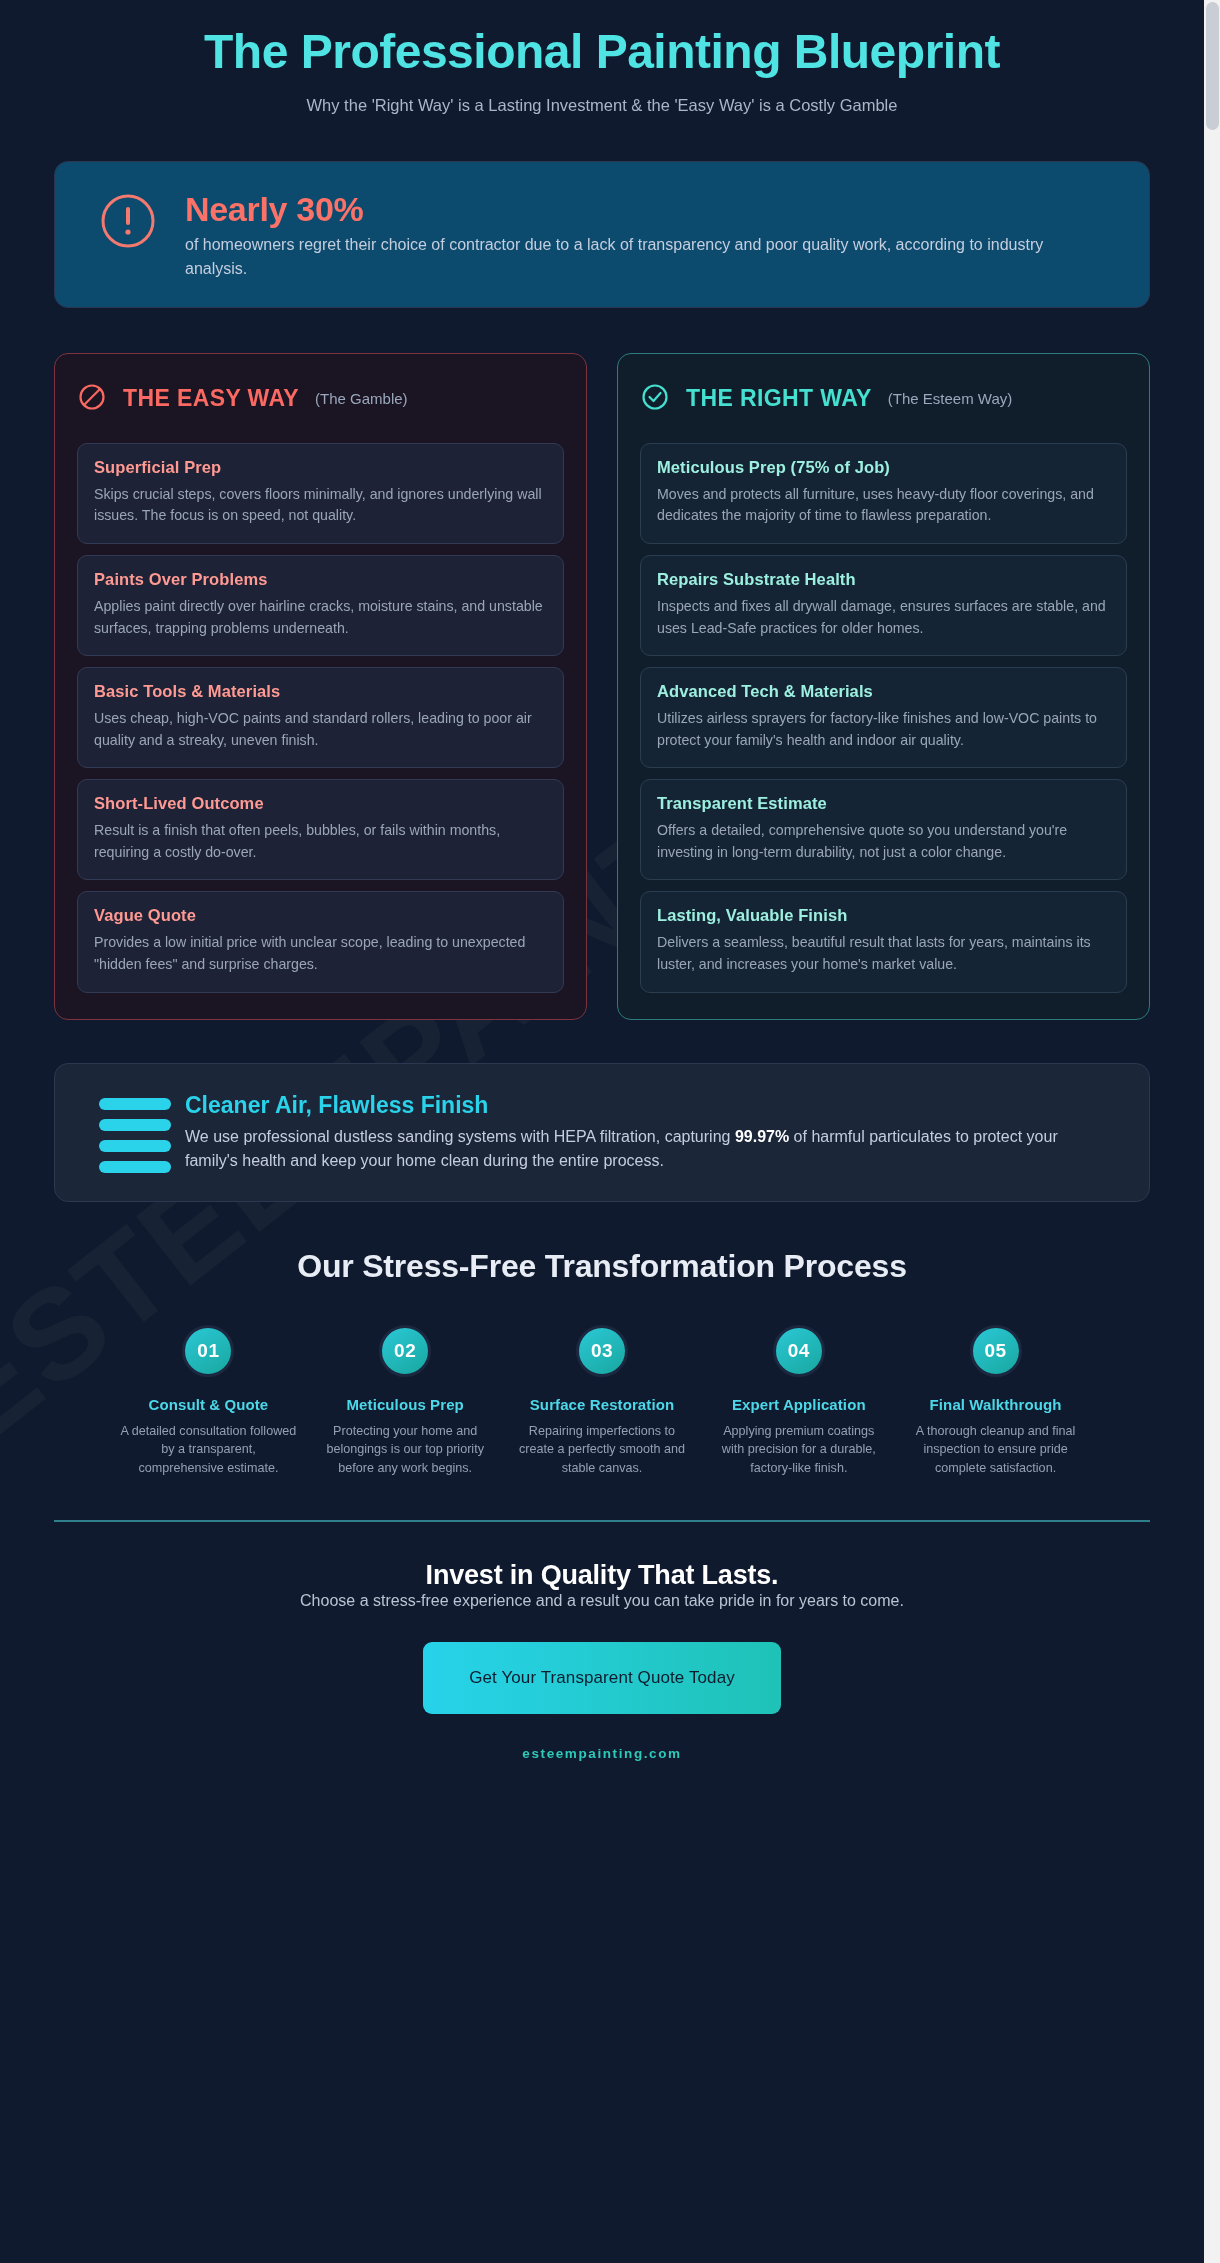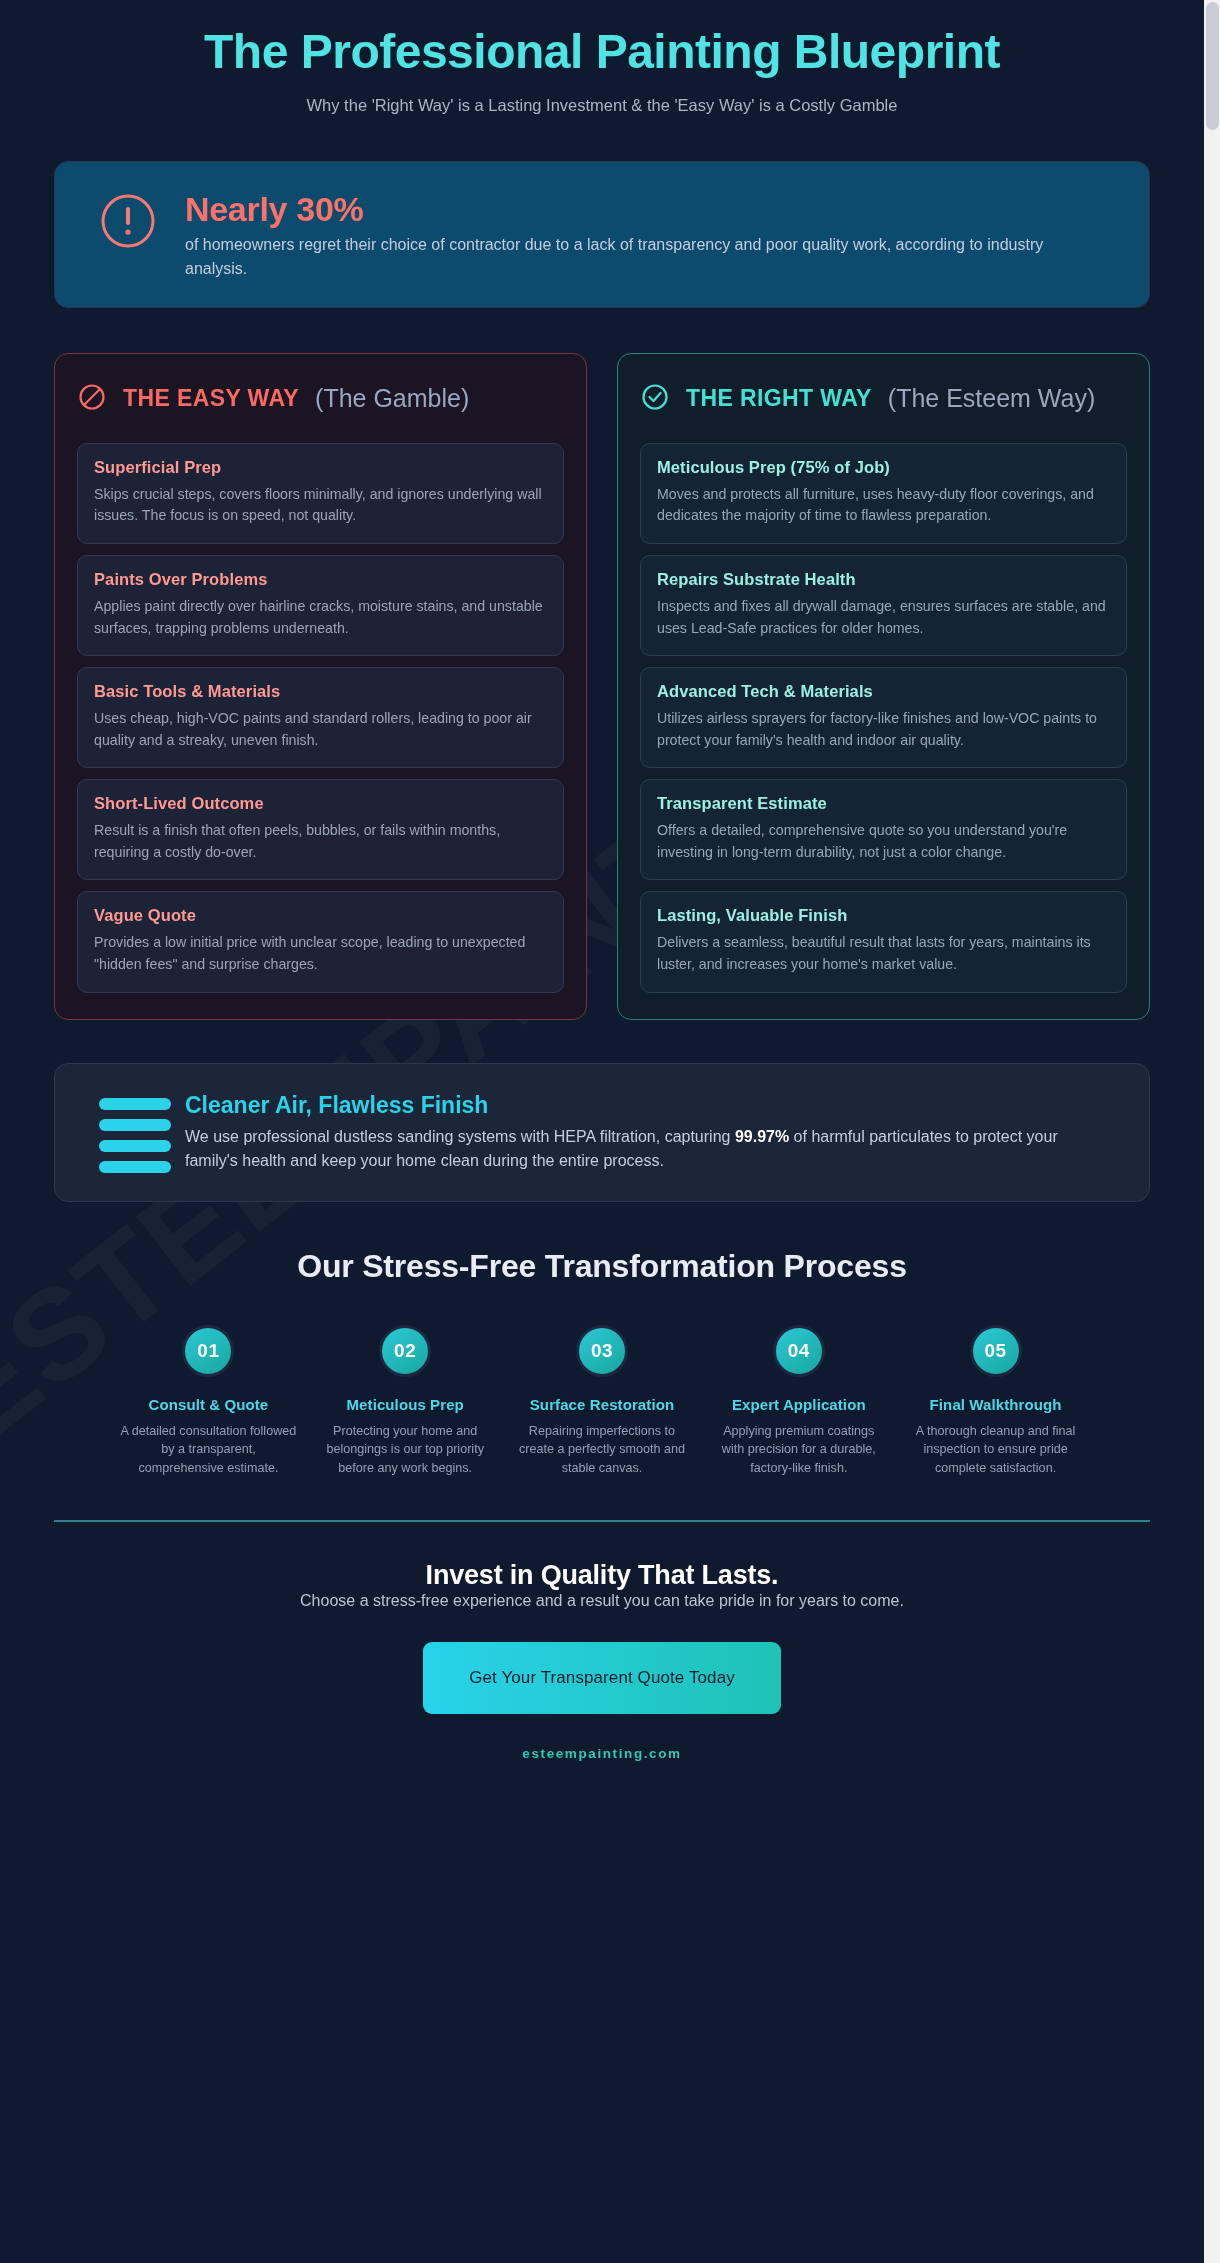--- a/index.html
+++ b/index.html
@@ -138,21 +138,21 @@
   .col-head .htitle {
     font-size:23px;
     font-weight:bold;
     letter-spacing:0.4px;
     text-align:center;
     flex:0 1 auto;
   }
   .col.bad .htitle { color:#fa6a62; }
   .col.good .htitle { color:#45e0cf; }
   .col-head .hsub {
-    font-size:25px;
+    font-size:15px;
     color:#9aa7bc;
     font-weight:normal;
     flex:0 1 auto;
     text-align:center;
   }
 
   .item {
     border-radius:10px;
     padding:14px 16px 16px 16px;
     margin-top:11px;

